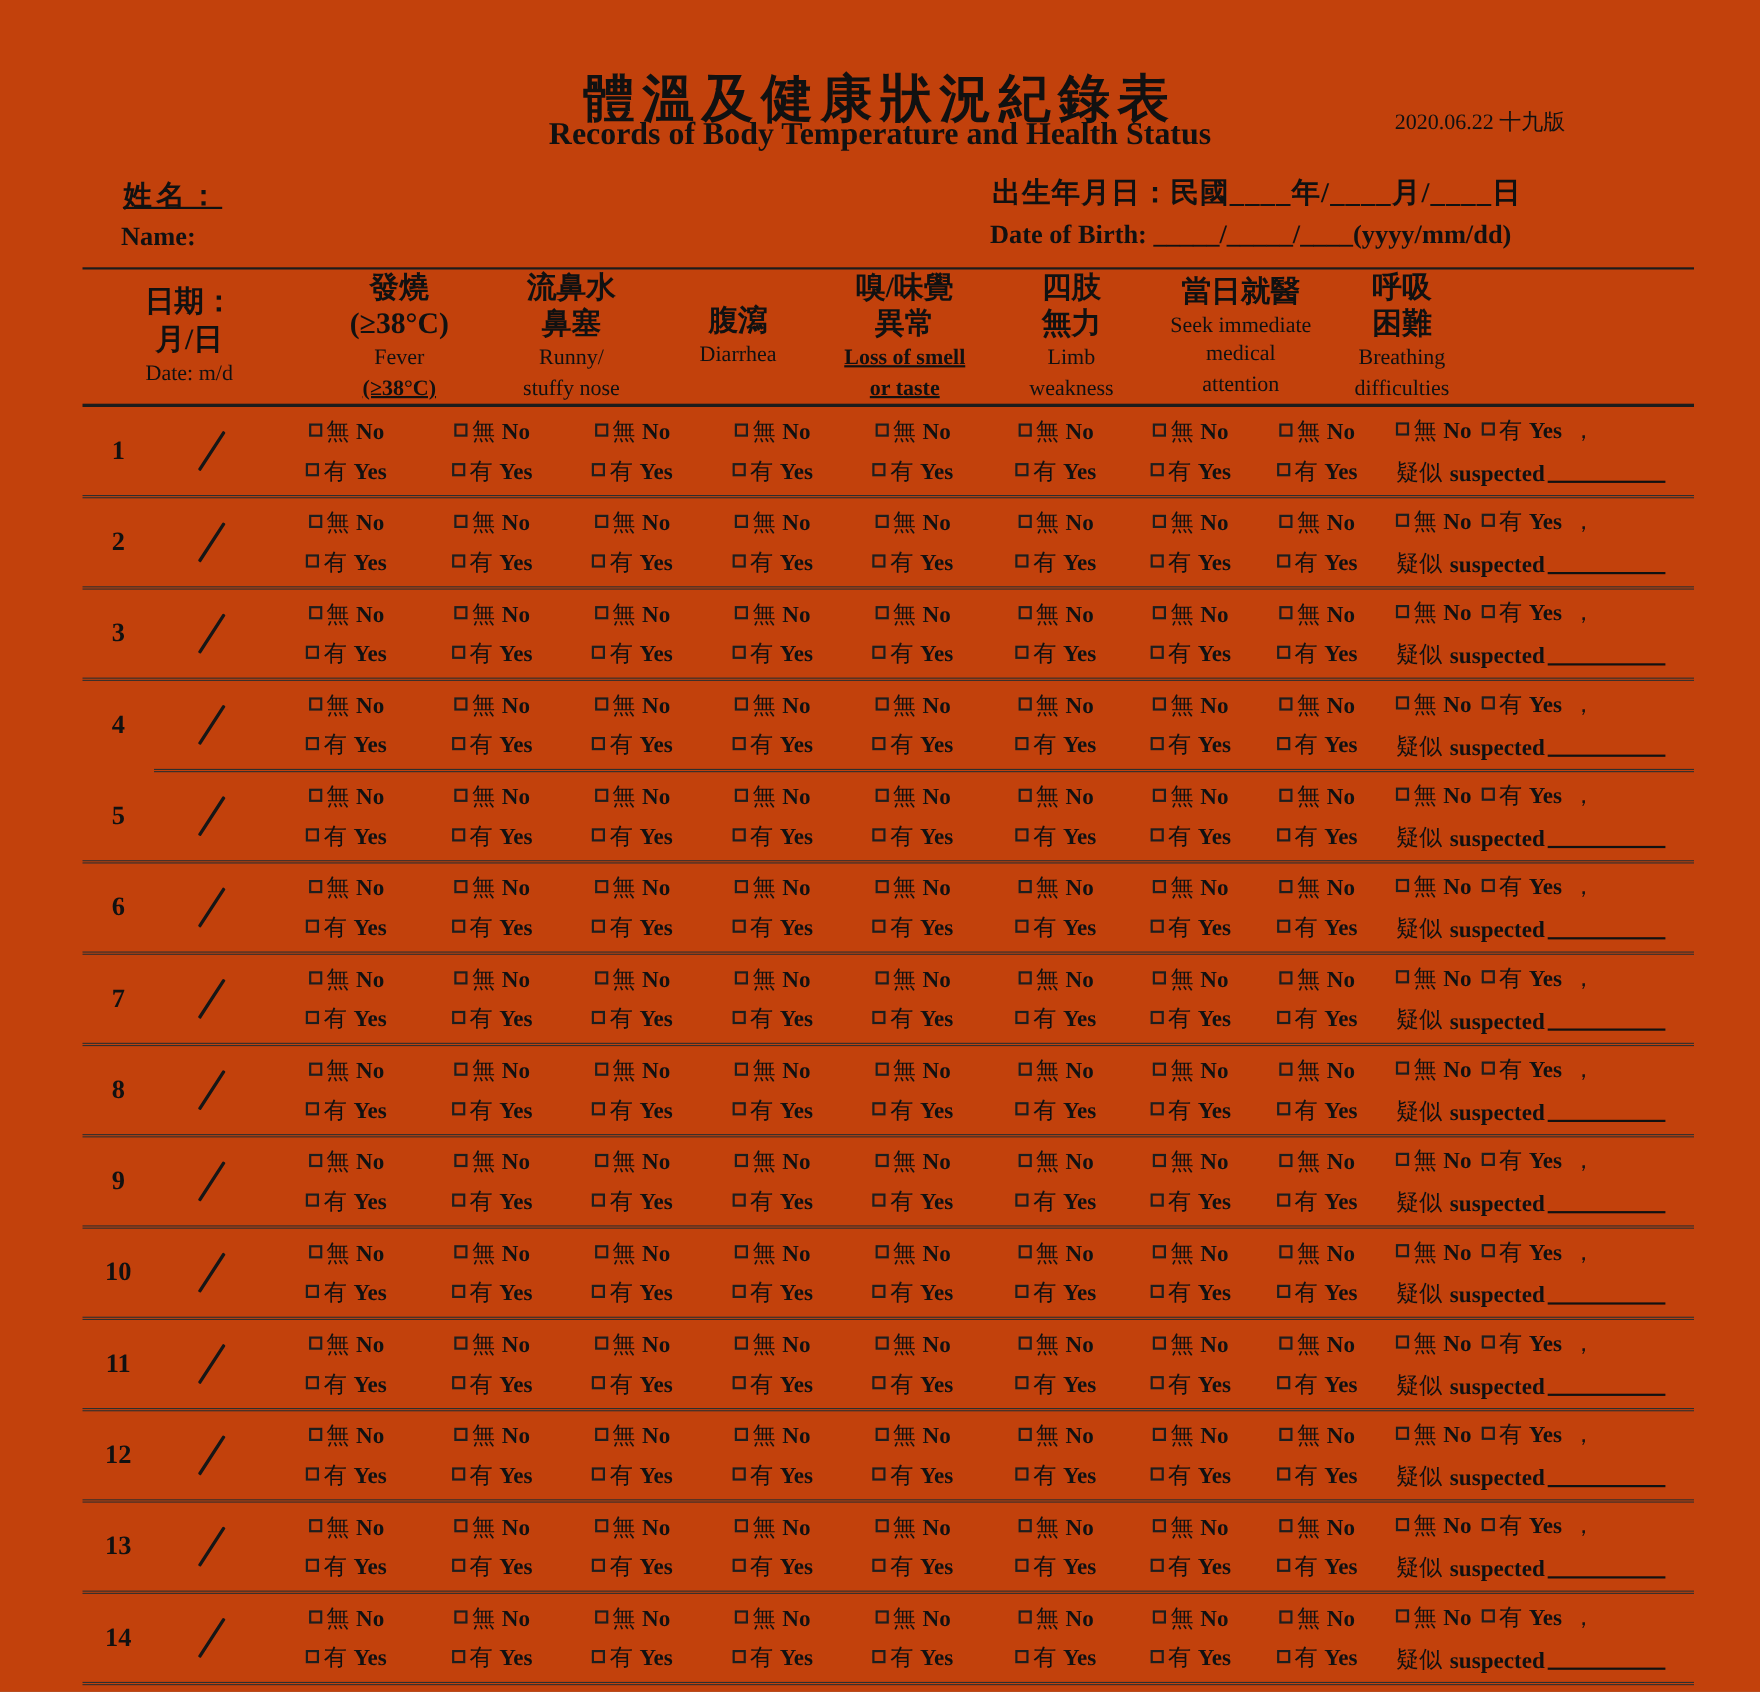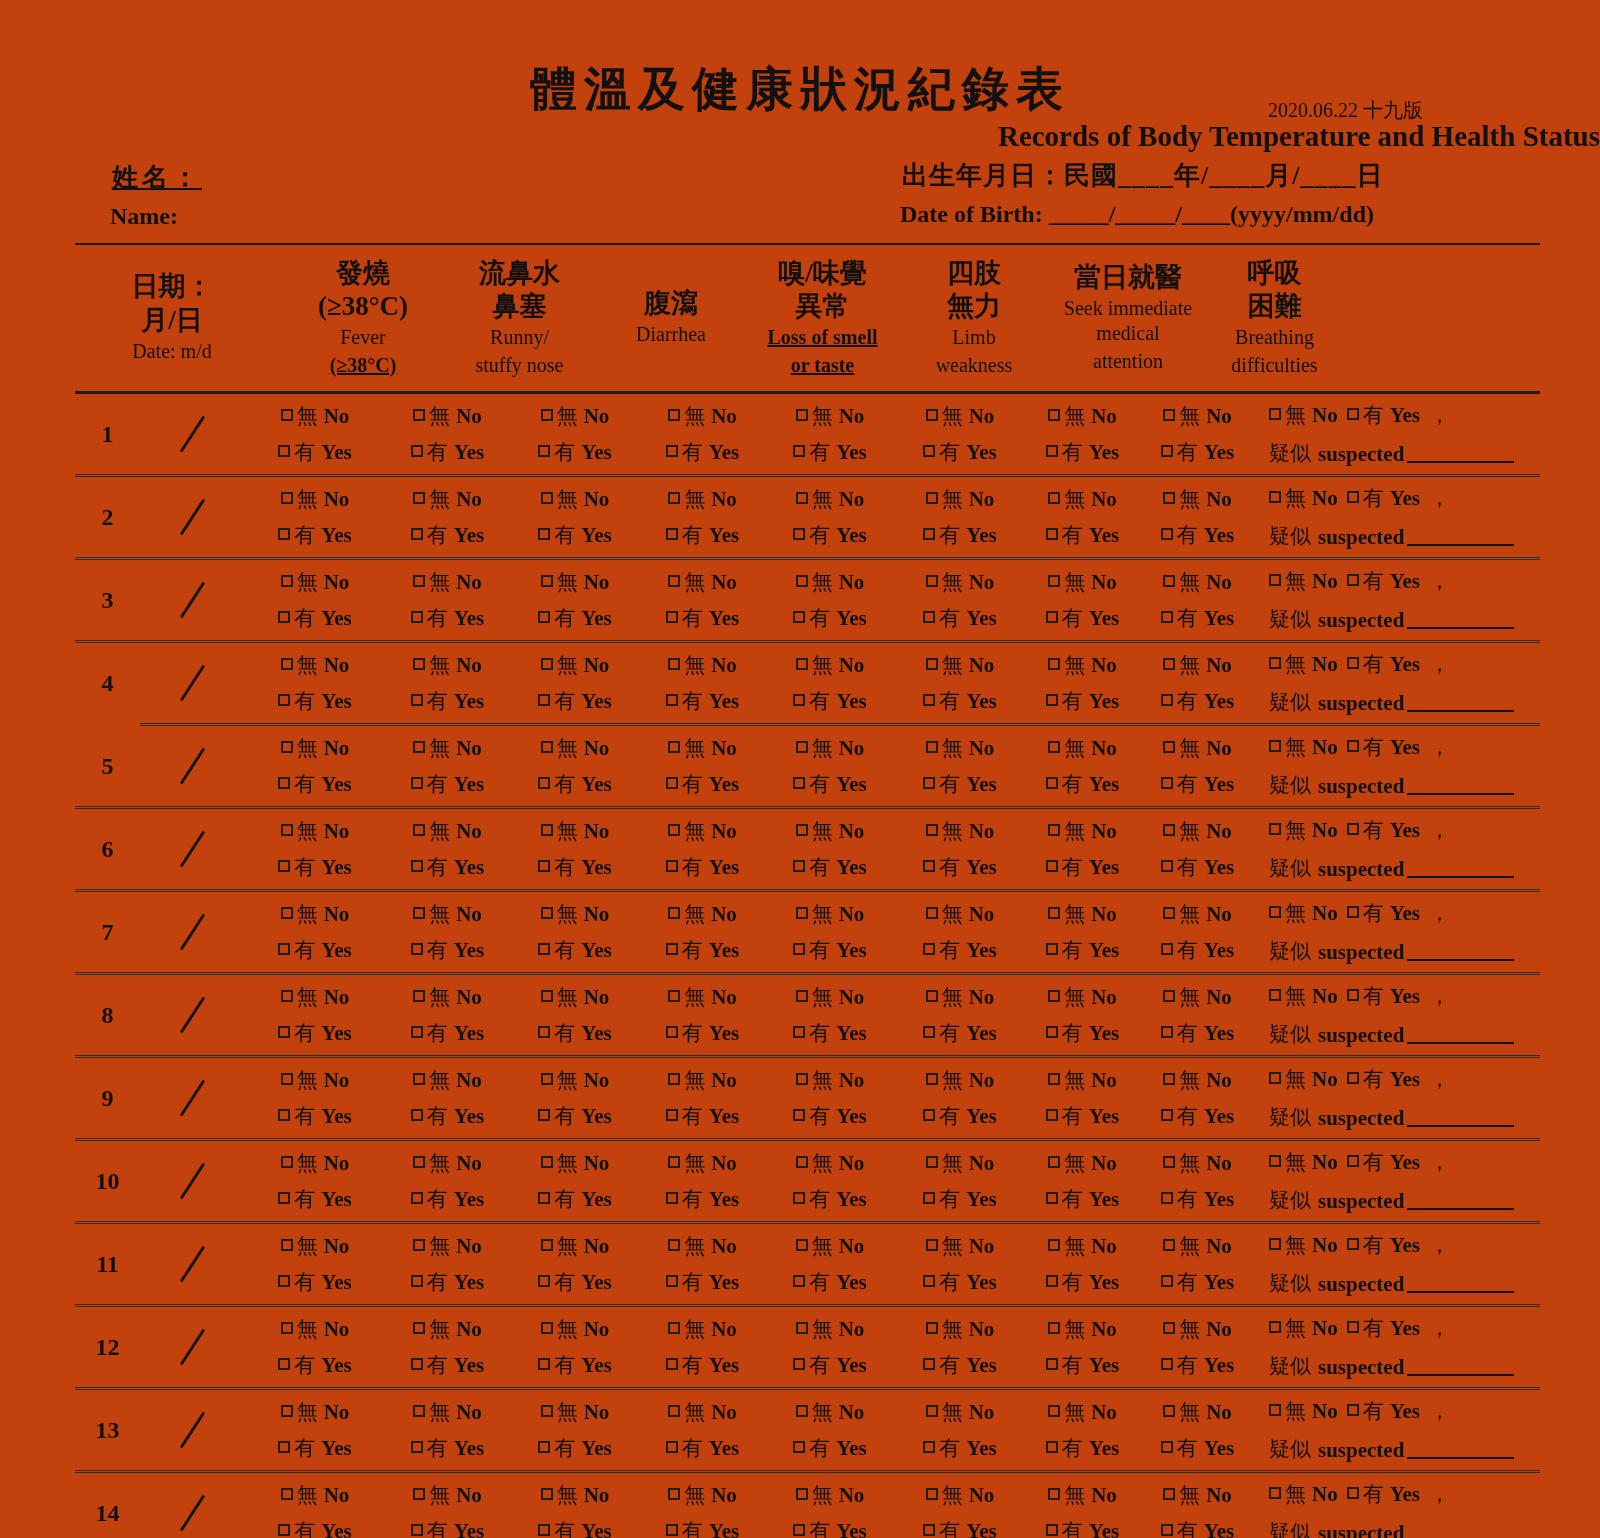--- a/index.html
+++ b/index.html
@@ -9,33 +9,33 @@
     background:#c2410c; color:#111; overflow:hidden; margin:0 auto;
   }
   .abs { position:absolute; }
   .zh { font-family:"Liberation Serif","DejaVu Sans",serif; }
   .b  { font-weight:bold;text-decoration:underline; }
 
   
   .title-zh { top:58px; left:0; width:100%; text-align:center;
               font-size:47px; font-weight:bold; letter-spacing:7px; }
   .version  { top:97px; left:1268px; font-size:20px; }
-  .title-en { top:120px; left:0; width:100%; text-align:right;
+  .title-en { top:106px; left:0; width:100%; text-align:center;
               font-size:29px; font-weight:bold; }
   .name-zh  { top:160px; left:112px; font-size:26px; font-weight:bold; letter-spacing:4px;text-decoration:underline; }
   .name-en  { top:203px; left:110px; font-size:24px; font-weight:bold; }
   .dob-zh   { top:158px; left:902px; font-size:26px; font-weight:bold; letter-spacing:1px; }
   .dob-en   { top:201px; left:900px; font-size:24px; font-weight:bold; }
 
   
   .ftable { position:absolute; left:75px; top:243px; width:1465px;
             border-top:2px solid #1c1c1c; }
   .grid-row { display:grid;
     grid-template-columns:65px 105px 140px 125px 130px 125px 130px 130px 115px 115px 285px; }
-  .thead { height:149px; border-bottom:3px solid #1c1c1c;gap:24px; }
+  .thead { height:125px; border-bottom:3px solid #1c1c1c;gap:24px; }
   .hcell { display:flex; flex-direction:column; justify-content:center;
            align-items:center; text-align:center; gap:2px; }
   .hcell.span2 { grid-column:1 / 3; }
   .hzh  { font-size:27px; font-weight:bold; line-height:1.18; }
   .hen  { font-size:20px; line-height:1.28; }
   .hen.b { font-weight:bold; }
 
   .drow { position:relative; height:83px; border-bottom:3px double #2e2e2e; }
   .drow.indent-sep { border-bottom-color:transparent; }
   .drow.indent-sep::after { content:""; position:absolute; left:65px; right:0;

